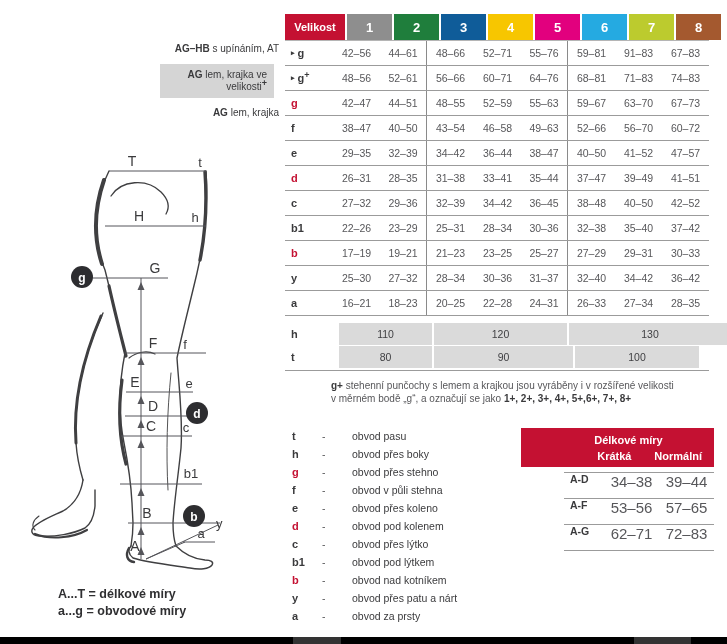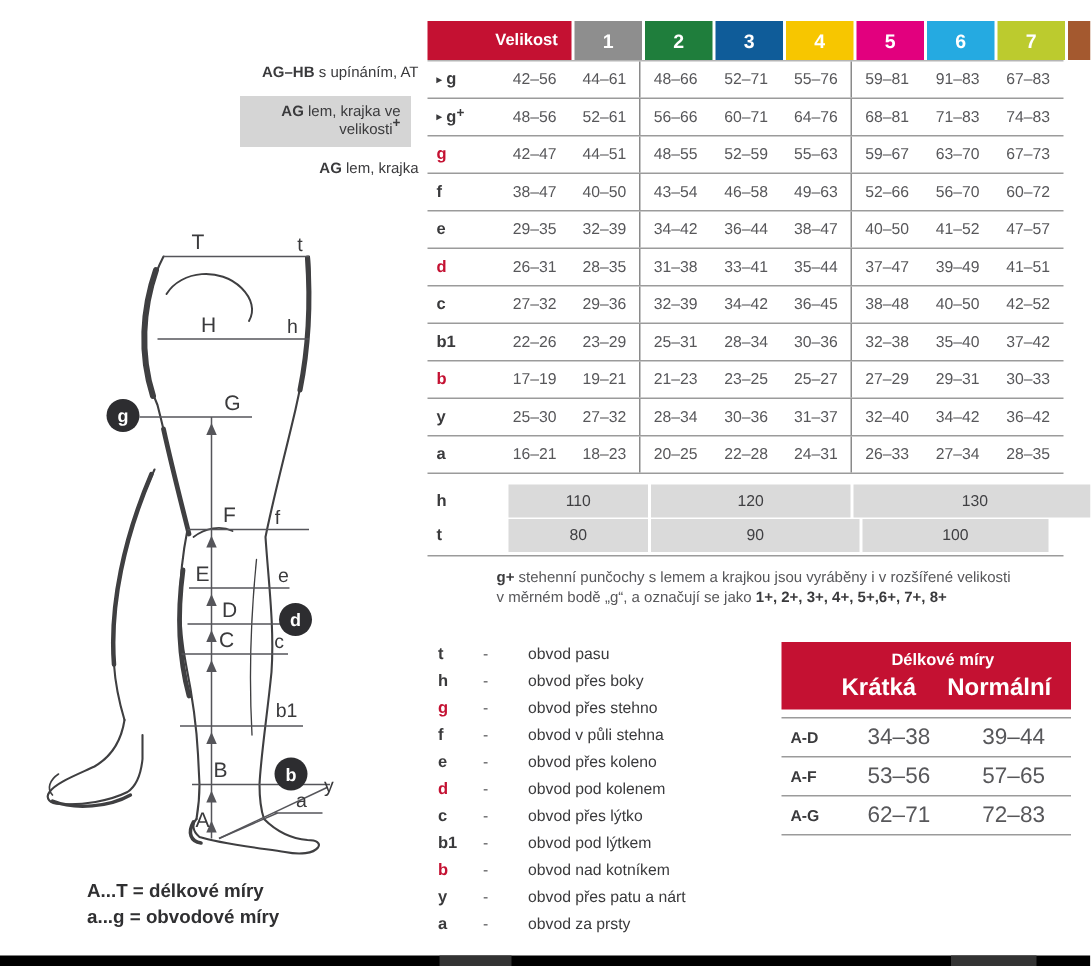--- a/index.html
+++ b/index.html
@@ -11,21 +11,21 @@
   .product-label{padding:5px 7px 5px 4px;line-height:12px;color:#3a3a3c;position:relative;}
   .product-label.hl{background:#d5d5d5;margin:4px 12px;}
   .product-label b{font-weight:bold;}
   .product-label .sup{font-size:9px;font-weight:bold;vertical-align:super;line-height:0;}
 
   
   .size-table{position:absolute;left:285px;top:14px;width:424px;}
   .st-header{display:flex;gap:2px;height:26px;}
   .st-header .hcell{flex:none;display:flex;align-items:center;justify-content:center;
        color:#fff;font-weight:bold;}
-  .st-header .hlabel{width:60px;font-size:11px;padding-left:36px;}
+  .st-header .hlabel{width:60px;font-size:11px;}
   .st-header .hnum{width:45px;font-size:13px;}
   .st-body{border-top:1px solid #b5b5b5;}
   .st-row{display:flex;height:25px;border-bottom:1px solid #9b9b9b;box-sizing:border-box;}
   .st-row .cell{display:flex;align-items:center;justify-content:center;box-sizing:border-box;}
   .st-row .lab{width:48px;justify-content:flex-start;padding-left:6px;font-weight:bold;font-size:11px;}
   .st-row .lab .arrow{font-size:7px;margin-right:3px;color:#3a3a3c;}
   .st-row .lab .sup{font-size:9px;vertical-align:super;line-height:0;margin-top:-6px;}
   .st-row .lab .red{color:#c41132;}
   .st-row .val{width:47px;font-size:10.5px;color:#57575a;}
   .st-row .val.divider{border-right:1px solid #8a8a8a;}
@@ -50,23 +50,23 @@
   .legend-item .key{width:30px;font-weight:bold;font-size:11px;}
   .legend-item .key.red{color:#c41132;}
   .legend-item .dash{width:30px;font-size:10.5px;color:#57575a;}
   .legend-item .txt{font-size:10.5px;color:#3a3a3c;}
 
   
   .length-table{position:absolute;left:521px;top:428px;width:193px;}
   .lt-header{background:#c41132;color:#fff;padding:4px 12px 5px 0;}
   .lt-title{text-align:center;font-weight:bold;font-size:11px;padding:2px 0 4px 34px;}
   .lt-cols{display:flex;padding-left:40px;}
-  .lt-cols .lt-col{flex:1;text-align:left;font-weight:bold;font-size:16px;}
+  .lt-cols .lt-col{flex:1;text-align:right;font-weight:bold;font-size:11px;}
   .lt-body{margin-top:5px;}
-  .lt-row{display:flex;height:25px;align-items:center;border-top:1px solid #9b9b9b;}
+  .lt-row{display:flex;height:25px;border-top:1px solid #9b9b9b;margin-left:43px;}
   .lt-row:last-child{border-bottom:1px solid #9b9b9b;}
   .lt-row .lab{width:40px;padding-left:6px;font-weight:bold;font-size:10.5px;box-sizing:border-box;}
   .lt-row .val{flex:1;text-align:center;font-size:15px;color:#57575a;}
 
   
   .leg-diagram{position:absolute;left:25px;top:138px;}
   .leg-diagram text{font-family:"Liberation Sans",sans-serif;fill:#3a3a3c;font-size:14px;}
   .leg-diagram text.small{font-size:13px;}
   .leg-diagram text.badge-t{fill:#fff;font-size:12px;font-weight:bold;}
   .caption{position:absolute;left:58px;top:586px;font-weight:bold;font-size:12.5px;

